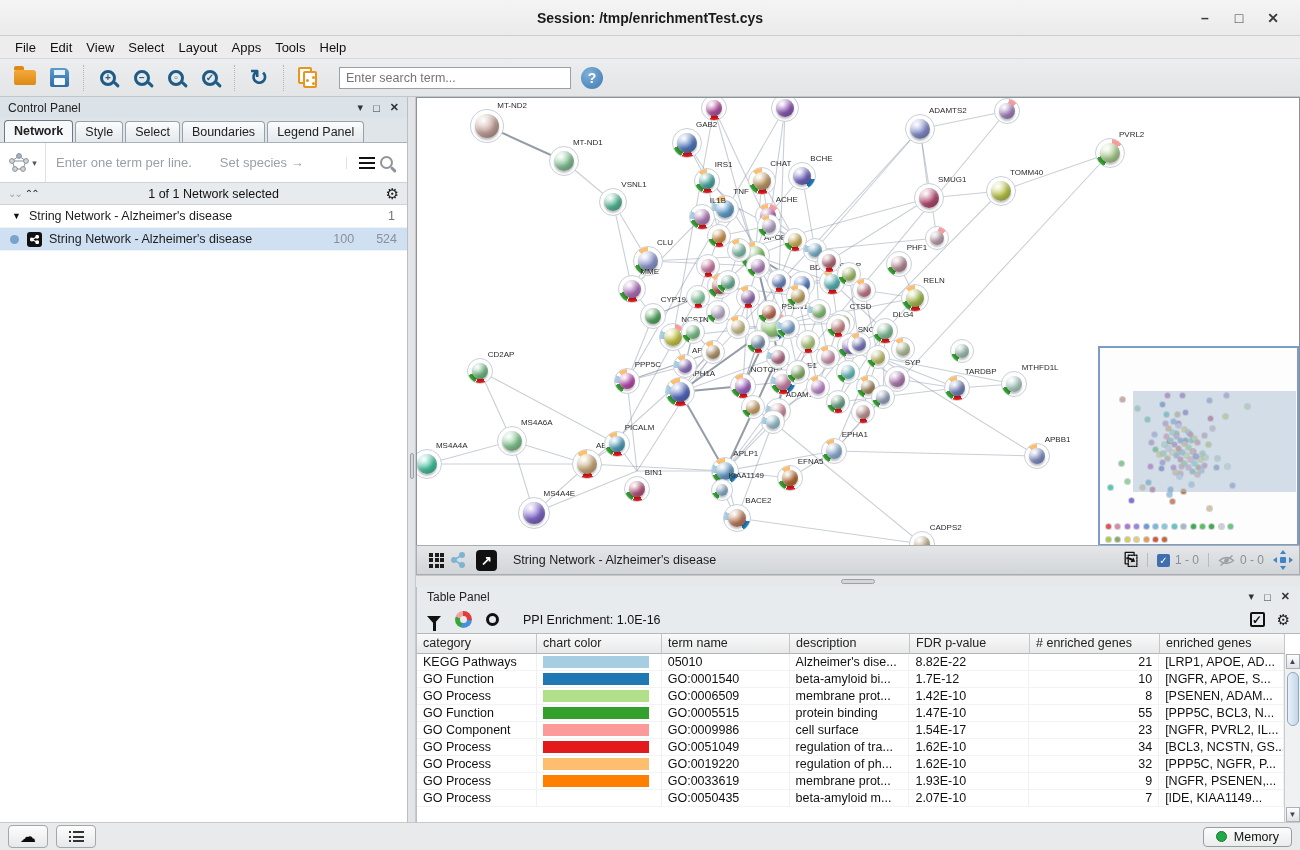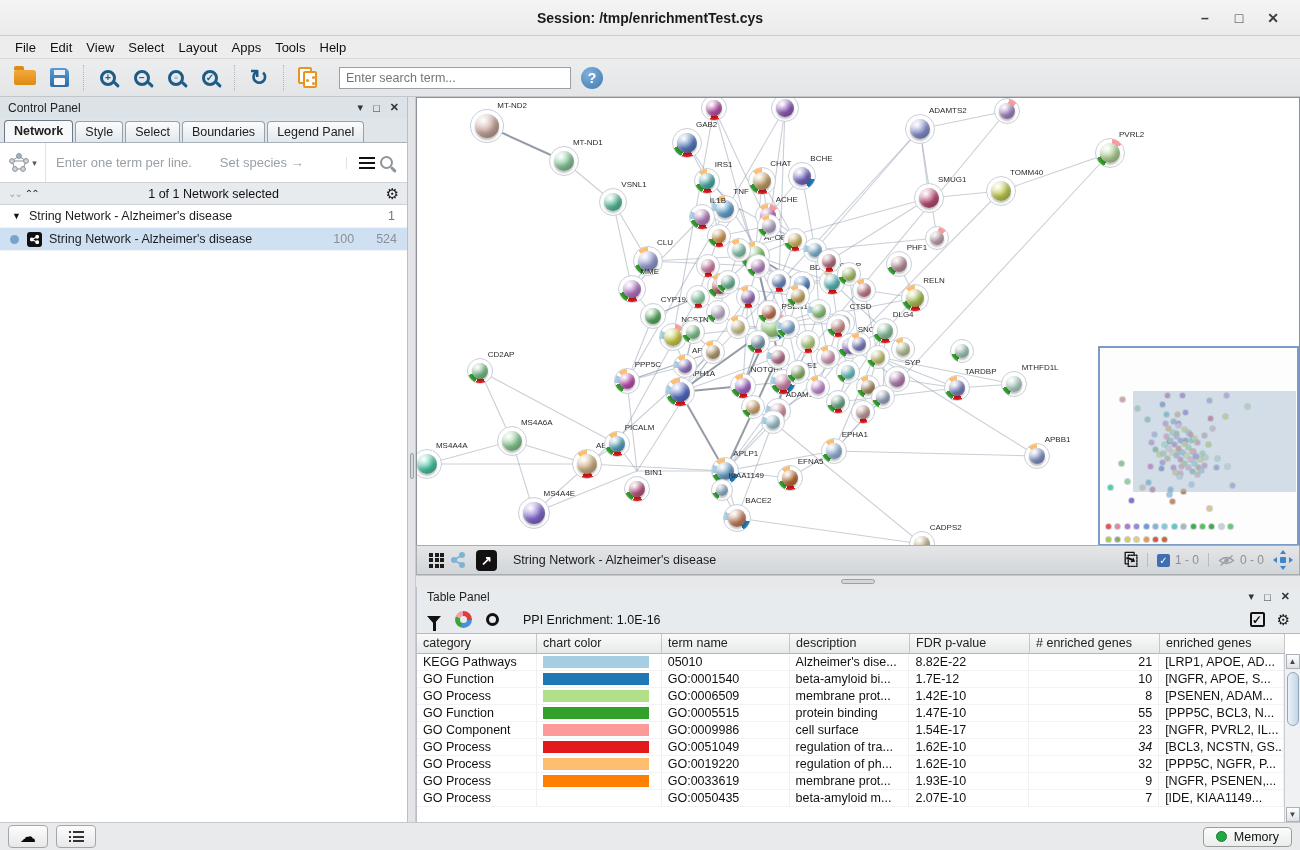--- a/index.html
+++ b/index.html
@@ -1202,21 +1202,21 @@
                   <div class="td" style="width: 125px;">[NGFR, PVRL2, IL...</div>
                 </div>
                 <div class="tr">
                   <div class="td" style="width: 120px;">GO Process</div>
                   <div class="td" style="width: 125px;">
                     <div class="swatch" style="background: rgb(227, 26, 28);"></div>
                   </div>
                   <div class="td" style="width: 128px;">GO:0051049</div>
                   <div class="td" style="width: 120px;">regulation of tra...</div>
                   <div class="td" style="width: 120px;">1.62E-10</div>
-                  <div class="td num" style="width: 130px; font-style: italic;">34</div>
+                  <div class="td num" style="width: 130px;">34</div>
                   <div class="td" style="width: 125px;">[BCL3, NCSTN, GS...</div>
                 </div>
                 <div class="tr">
                   <div class="td" style="width: 120px;">GO Process</div>
                   <div class="td" style="width: 125px;">
                     <div class="swatch" style="background: rgb(253, 191, 111);"></div>
                   </div>
                   <div class="td" style="width: 128px;">GO:0019220</div>
                   <div class="td" style="width: 120px;">regulation of ph...</div>
                   <div class="td" style="width: 120px;">1.62E-10</div>

